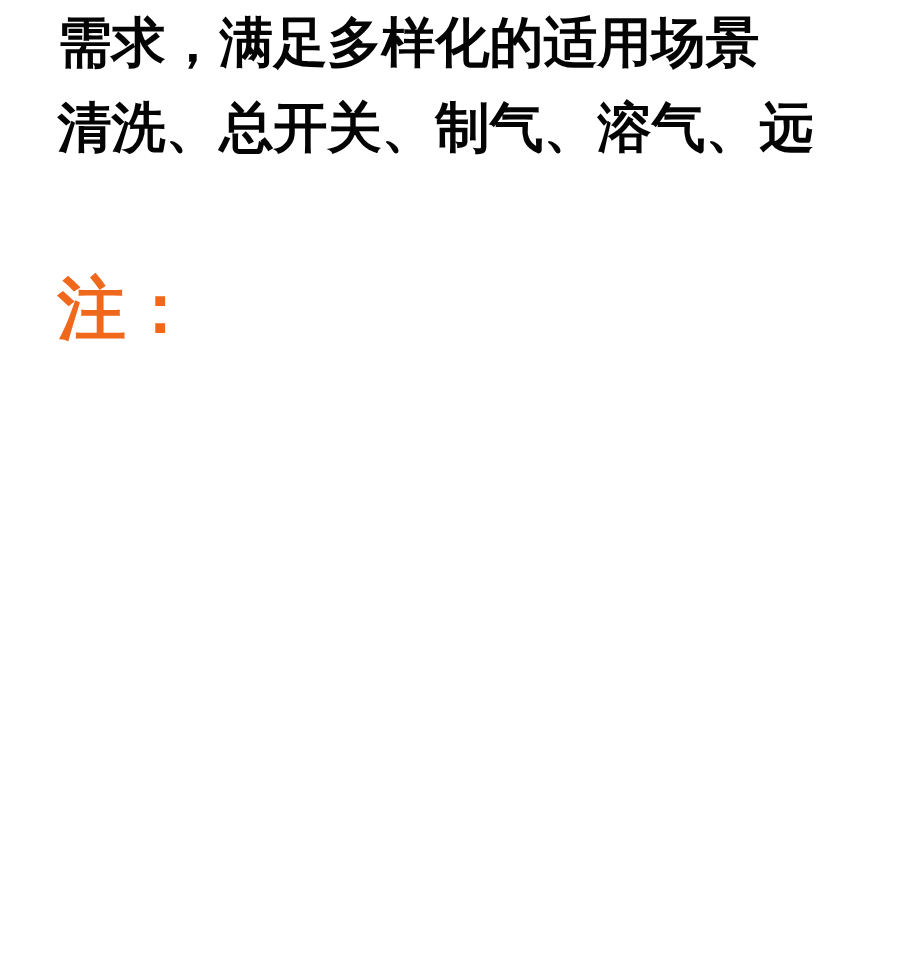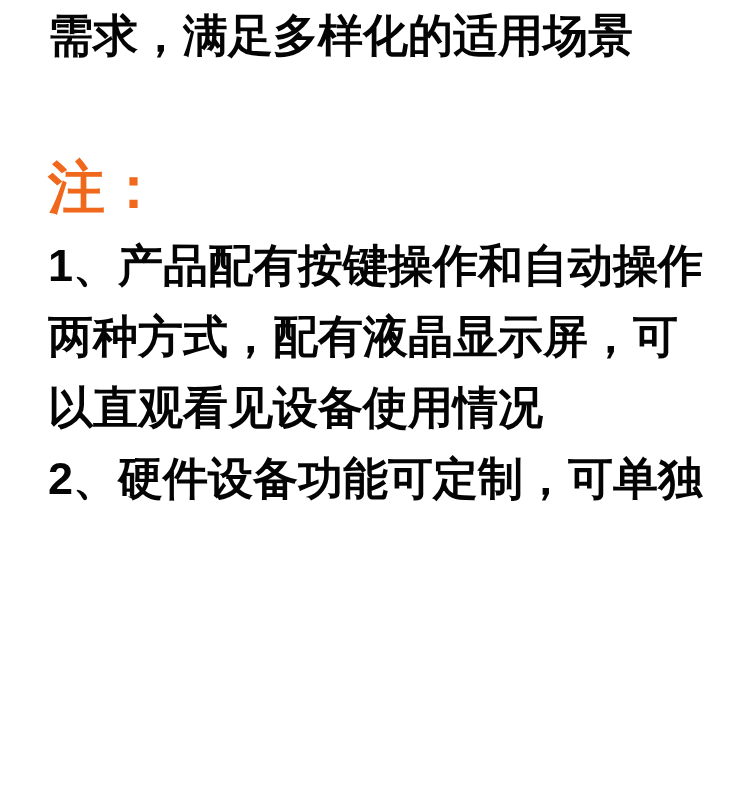--- a/index.html
+++ b/index.html
@@ -40,24 +40,19 @@
     margin-top: 1px;
   }
 </style>
 </head>
 <body>
 
 <div class="page">
 
   <div class="desc-block">
     <div class="desc-line">需求，满足多样化的适用场景</div>
+    <div class="desc-line">清洗、总开关、制气、溶气、远</div>
   </div>
 
   <div class="note-heading">注：</div>
 
-  <div class="note-block">
-    <div class="note-line">1、产品配有按键操作和自动操作</div>
-    <div class="note-line">两种方式，配有液晶显示屏，可</div>
-    <div class="note-line">以直观看见设备使用情况</div>
-    <div class="note-line">2、硬件设备功能可定制，可单独</div>
-  </div>
 
 </div>
 
 </body></html>

